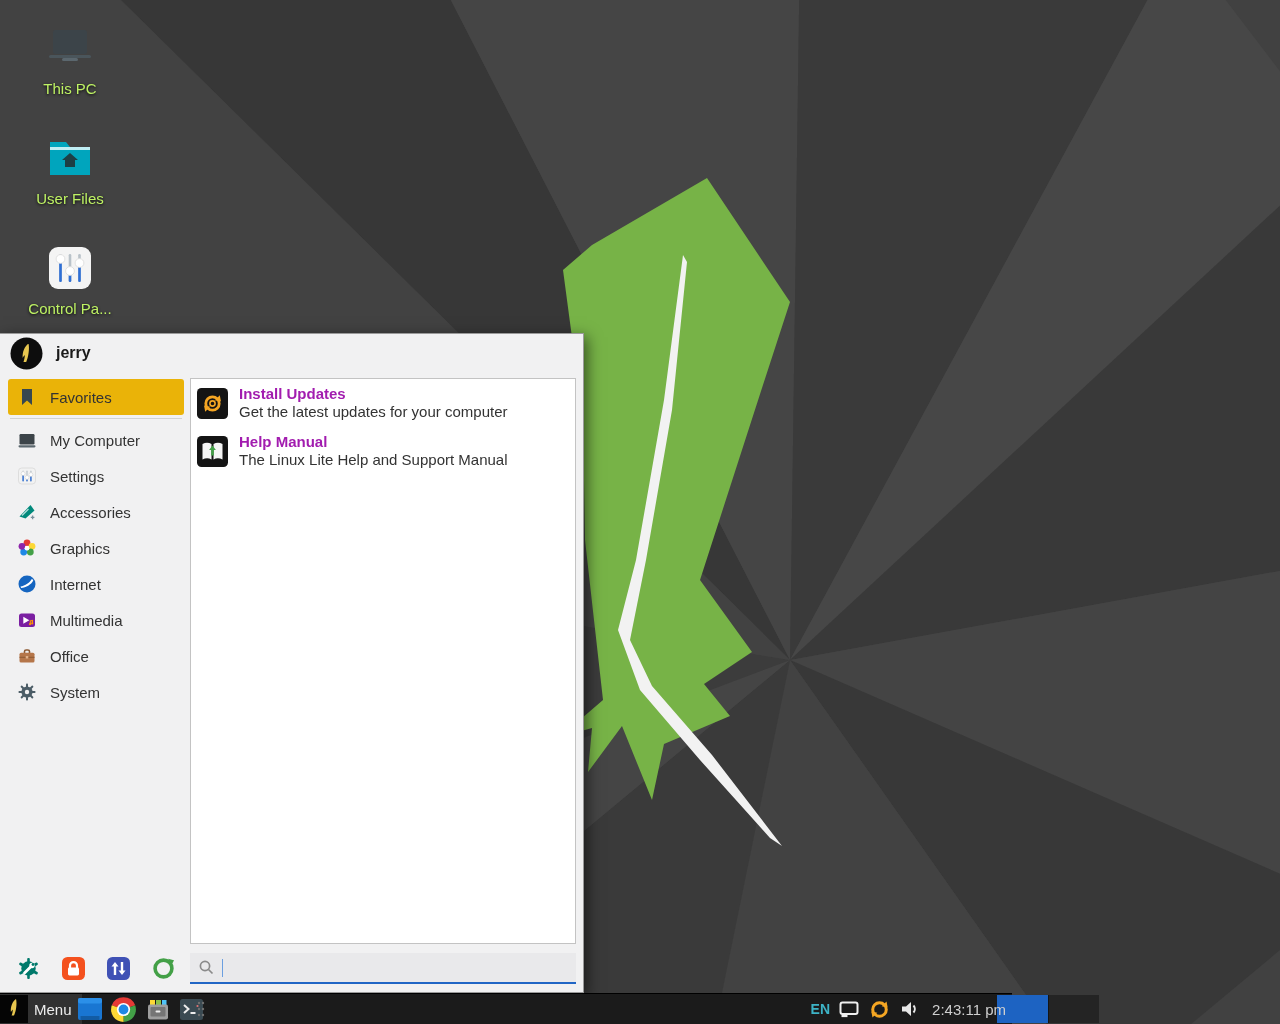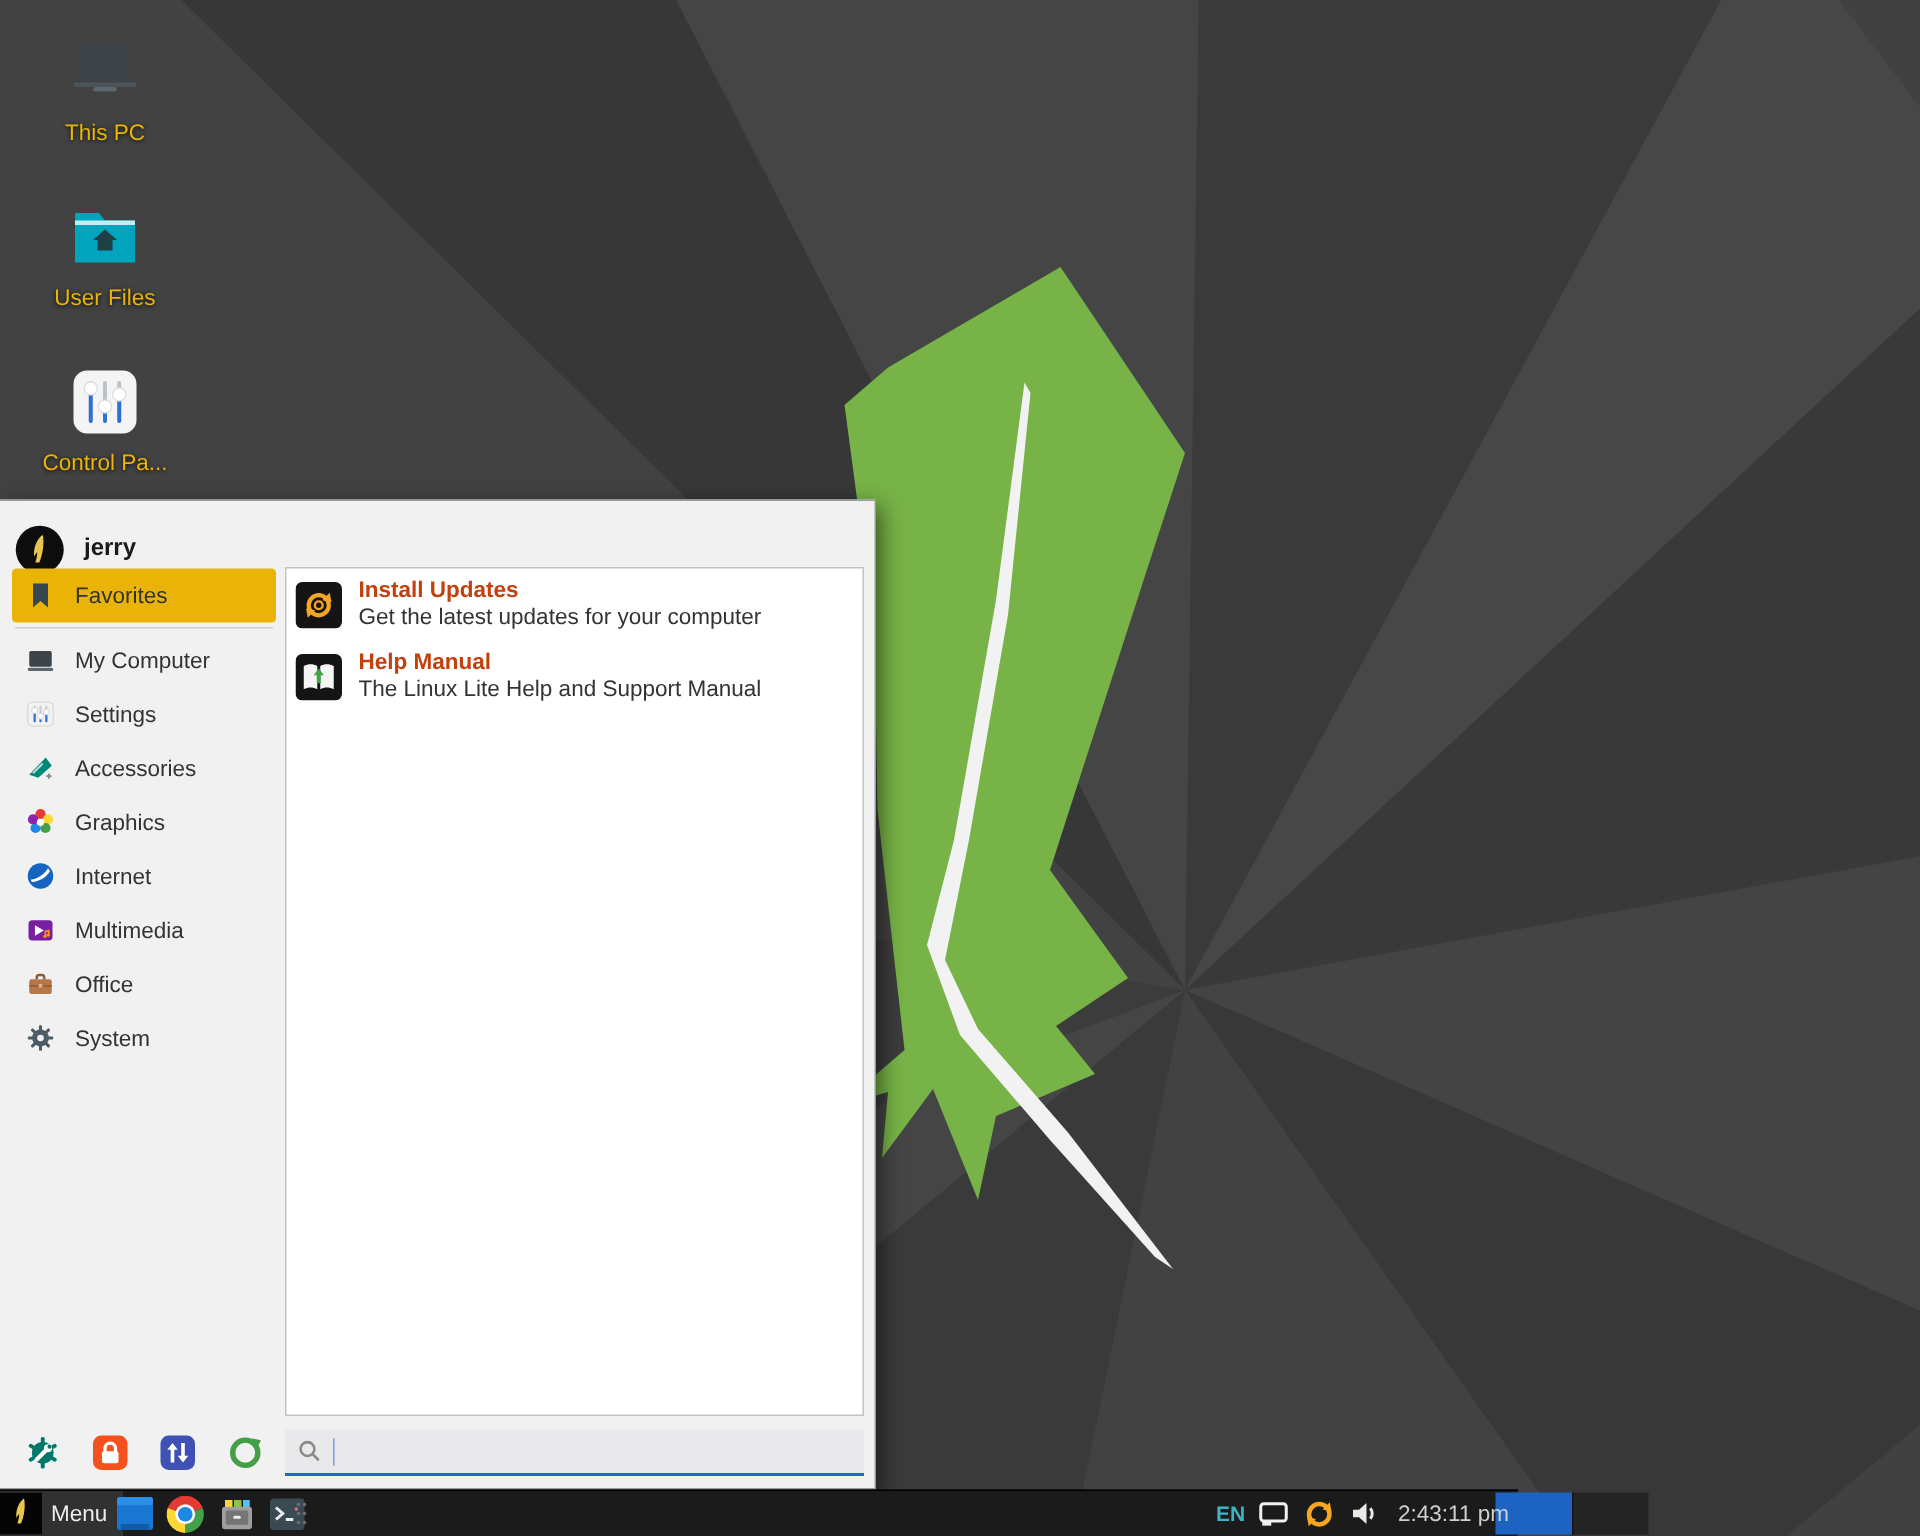--- a/index.html
+++ b/index.html
@@ -6,38 +6,38 @@
   body{width:1280px;height:1024px;overflow:hidden;position:relative;
        font-family:"Liberation Sans",sans-serif;background:#414141}
   svg{display:block}
 
   
   .wallpaper{position:absolute;inset:0}
 
   
   .desktop-icon{position:absolute;width:124px;text-align:center;cursor:default}
   .desktop-icon .dicon{width:52px;height:52px;margin:0 auto 6px auto;display:flex;align-items:center;justify-content:center}
-  .desktop-icon .dlabel{color:#eab308;font-size:15px;text-shadow:0 1px 3px rgba(0,0,0,.9);line-height:17px}
+  .desktop-icon .dlabel{color:#bef264;font-size:15px;text-shadow:0 1px 3px rgba(0,0,0,.9);line-height:17px}
 
   
   .menu{position:absolute;left:0;top:333px;width:584px;height:660px;background:#f1f1f2;
         border:1px solid #9a9a9a;border-left:none;box-sizing:border-box;
         box-shadow:3px 4px 14px rgba(0,0,0,.55)}
-  .menu-header{position:absolute;left:10px;top:15px;height:34px;display:flex;align-items:center;gap:13px}
+  .menu-header{position:absolute;left:10px;top:2px;height:34px;display:flex;align-items:center;gap:13px}
   .menu-user{font-size:16px;font-weight:bold;color:#1a1a1a}
   .sidebar{position:absolute;left:8px;top:45px;width:176px}
   .side-item{display:flex;align-items:center;gap:13px;height:36px;padding:0 9px;font-size:15px;color:#333;border-radius:3px}
   .side-item.active{background:#eab308}
   .side-item .ic{width:20px;height:20px;flex:0 0 20px}
   .side-sep{height:1px;background:#d2d2d2;margin:3px 2px}
   .apps-panel{position:absolute;left:190px;top:44px;width:386px;height:566px;background:#fff;
               border:1px solid #c3c3c3;box-sizing:border-box;overflow:hidden}
   .app-row{display:flex;align-items:center;gap:11px;padding:5px 6px;height:38px}
   .app-icon{width:31px;height:31px;flex:0 0 31px}
-  .app-title{font-size:15px;font-weight:bold;color:#c2410c;line-height:18px}
+  .app-title{font-size:15px;font-weight:bold;color:#a21caf;line-height:18px}
   .app-desc{font-size:15px;color:#333;line-height:18px}
   .actions-row{position:absolute;left:16px;top:622px;width:160px;display:flex;justify-content:space-between}
   .action-btn{width:25px;height:25px}
   .search-box{position:absolute;left:190px;top:619px;width:386px;height:31px;background:#e9e9eb;
               border-bottom:2px solid #2166c5;box-sizing:border-box;display:flex;align-items:center;padding:0 8px;gap:7px}
   .caret{width:1px;height:18px;background:#6b9fe0}
 
   
   .taskbar{position:absolute;left:0;top:993px;width:1012px;height:31px;background:#1b1b1b;border-top:1px solid #000;box-sizing:border-box}
   .menu-btn{position:absolute;left:0;top:0;height:30px;display:flex;align-items:center;gap:6px;

